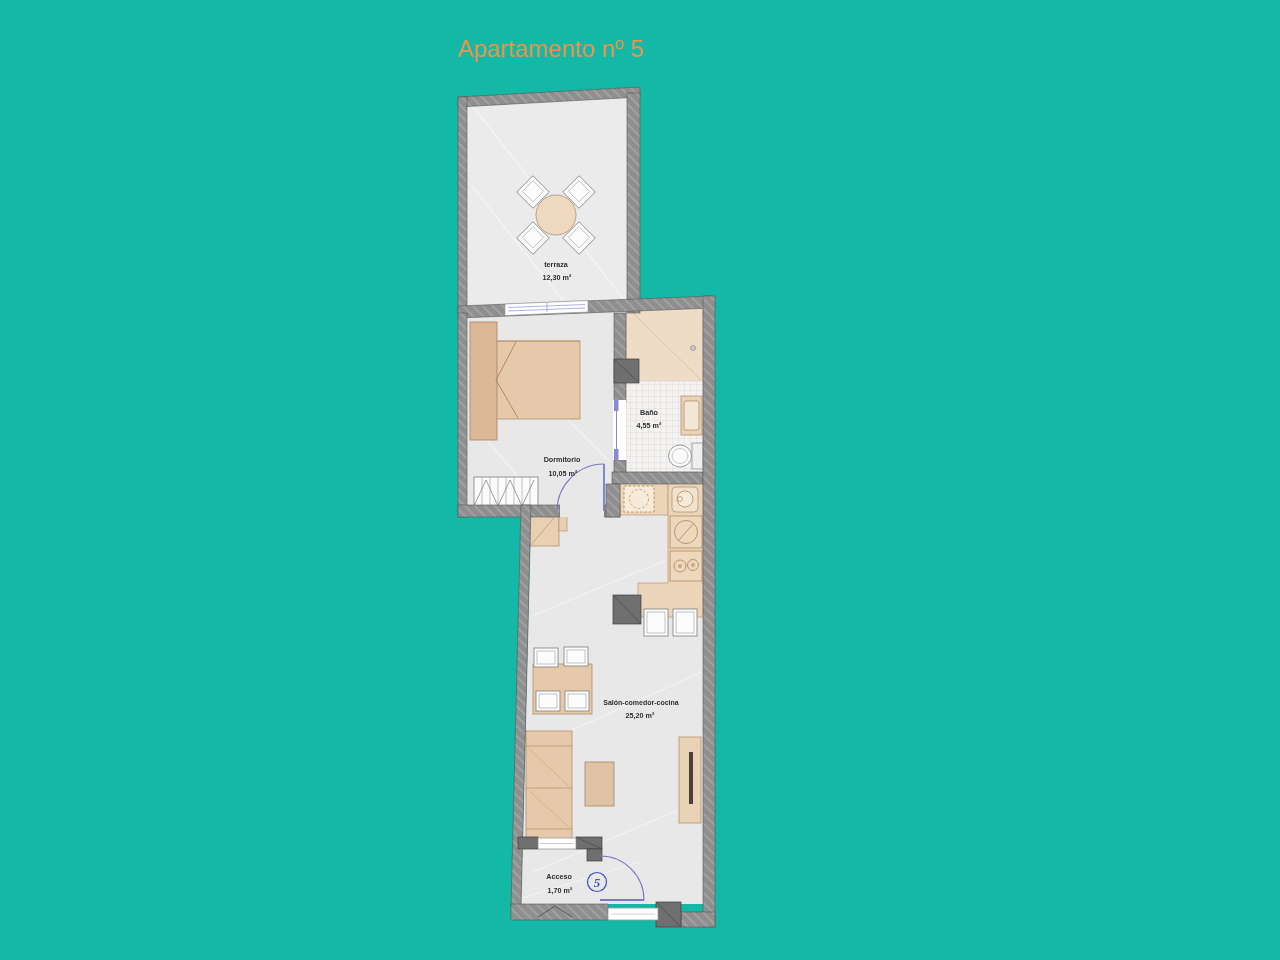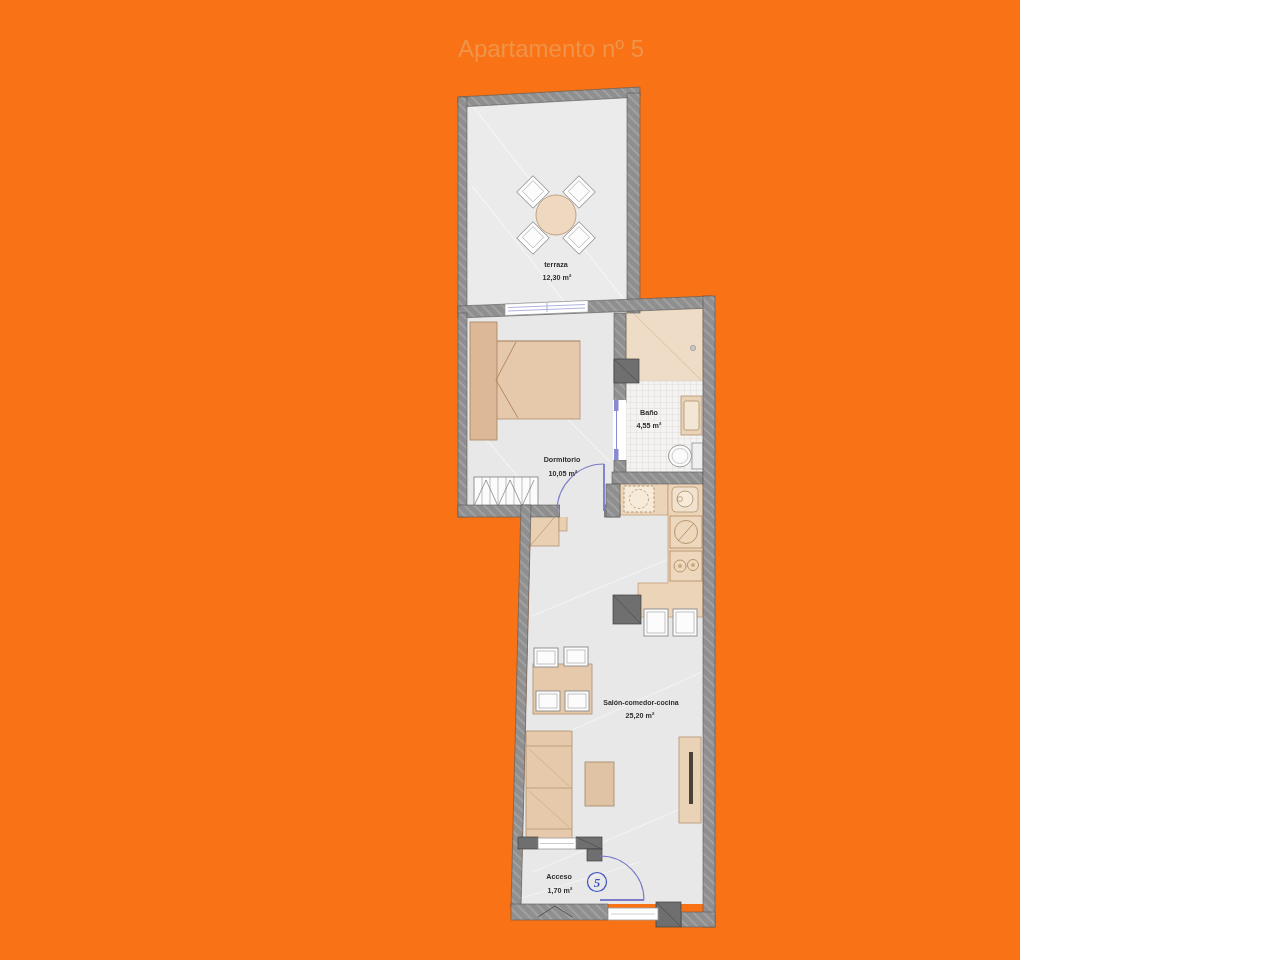--- a/index.html
+++ b/index.html
@@ -1,16 +1,16 @@
 <!DOCTYPE html>
 <html><head>
 <meta charset="utf-8">
 <style>
   html,body{margin:0;padding:0;background:#ffffff;}
-  .plan-wrap{position:relative;width:1020px;height:960px;background:#f97316;font-family:"Liberation Sans",sans-serif;overflow:hidden;}
+  .plan-wrap{position:relative;width:1280px;height:960px;background:#14b8a6;font-family:"Liberation Sans",sans-serif;overflow:hidden;}
   svg{display:block;}
   text.title-t{font-family:"Liberation Sans",sans-serif;font-size:24px;font-weight:400;fill:#ef9449;}
   text.rl{font-family:"Liberation Sans",sans-serif;font-size:7.2px;font-weight:700;fill:#2e2e2e;}
   text.rl2{font-family:"Liberation Sans",sans-serif;font-size:7px;font-weight:700;fill:#2e2e2e;}
   text.badge-t{font-family:"Liberation Serif",serif;font-style:italic;font-weight:700;font-size:13px;fill:#3c50c0;}
   .wall{stroke:#585858;stroke-width:0.6;}
   .pillar{fill:#6f6f6f;stroke:#3f3f3f;stroke-width:0.7;}
   .pline{stroke:#4c4c4c;stroke-width:0.8;}
   .furn{fill:#e6c9ab;stroke:#b0906c;stroke-width:0.8;}
   .furn2{fill:#dcb896;stroke:#a8835f;stroke-width:0.8;}

